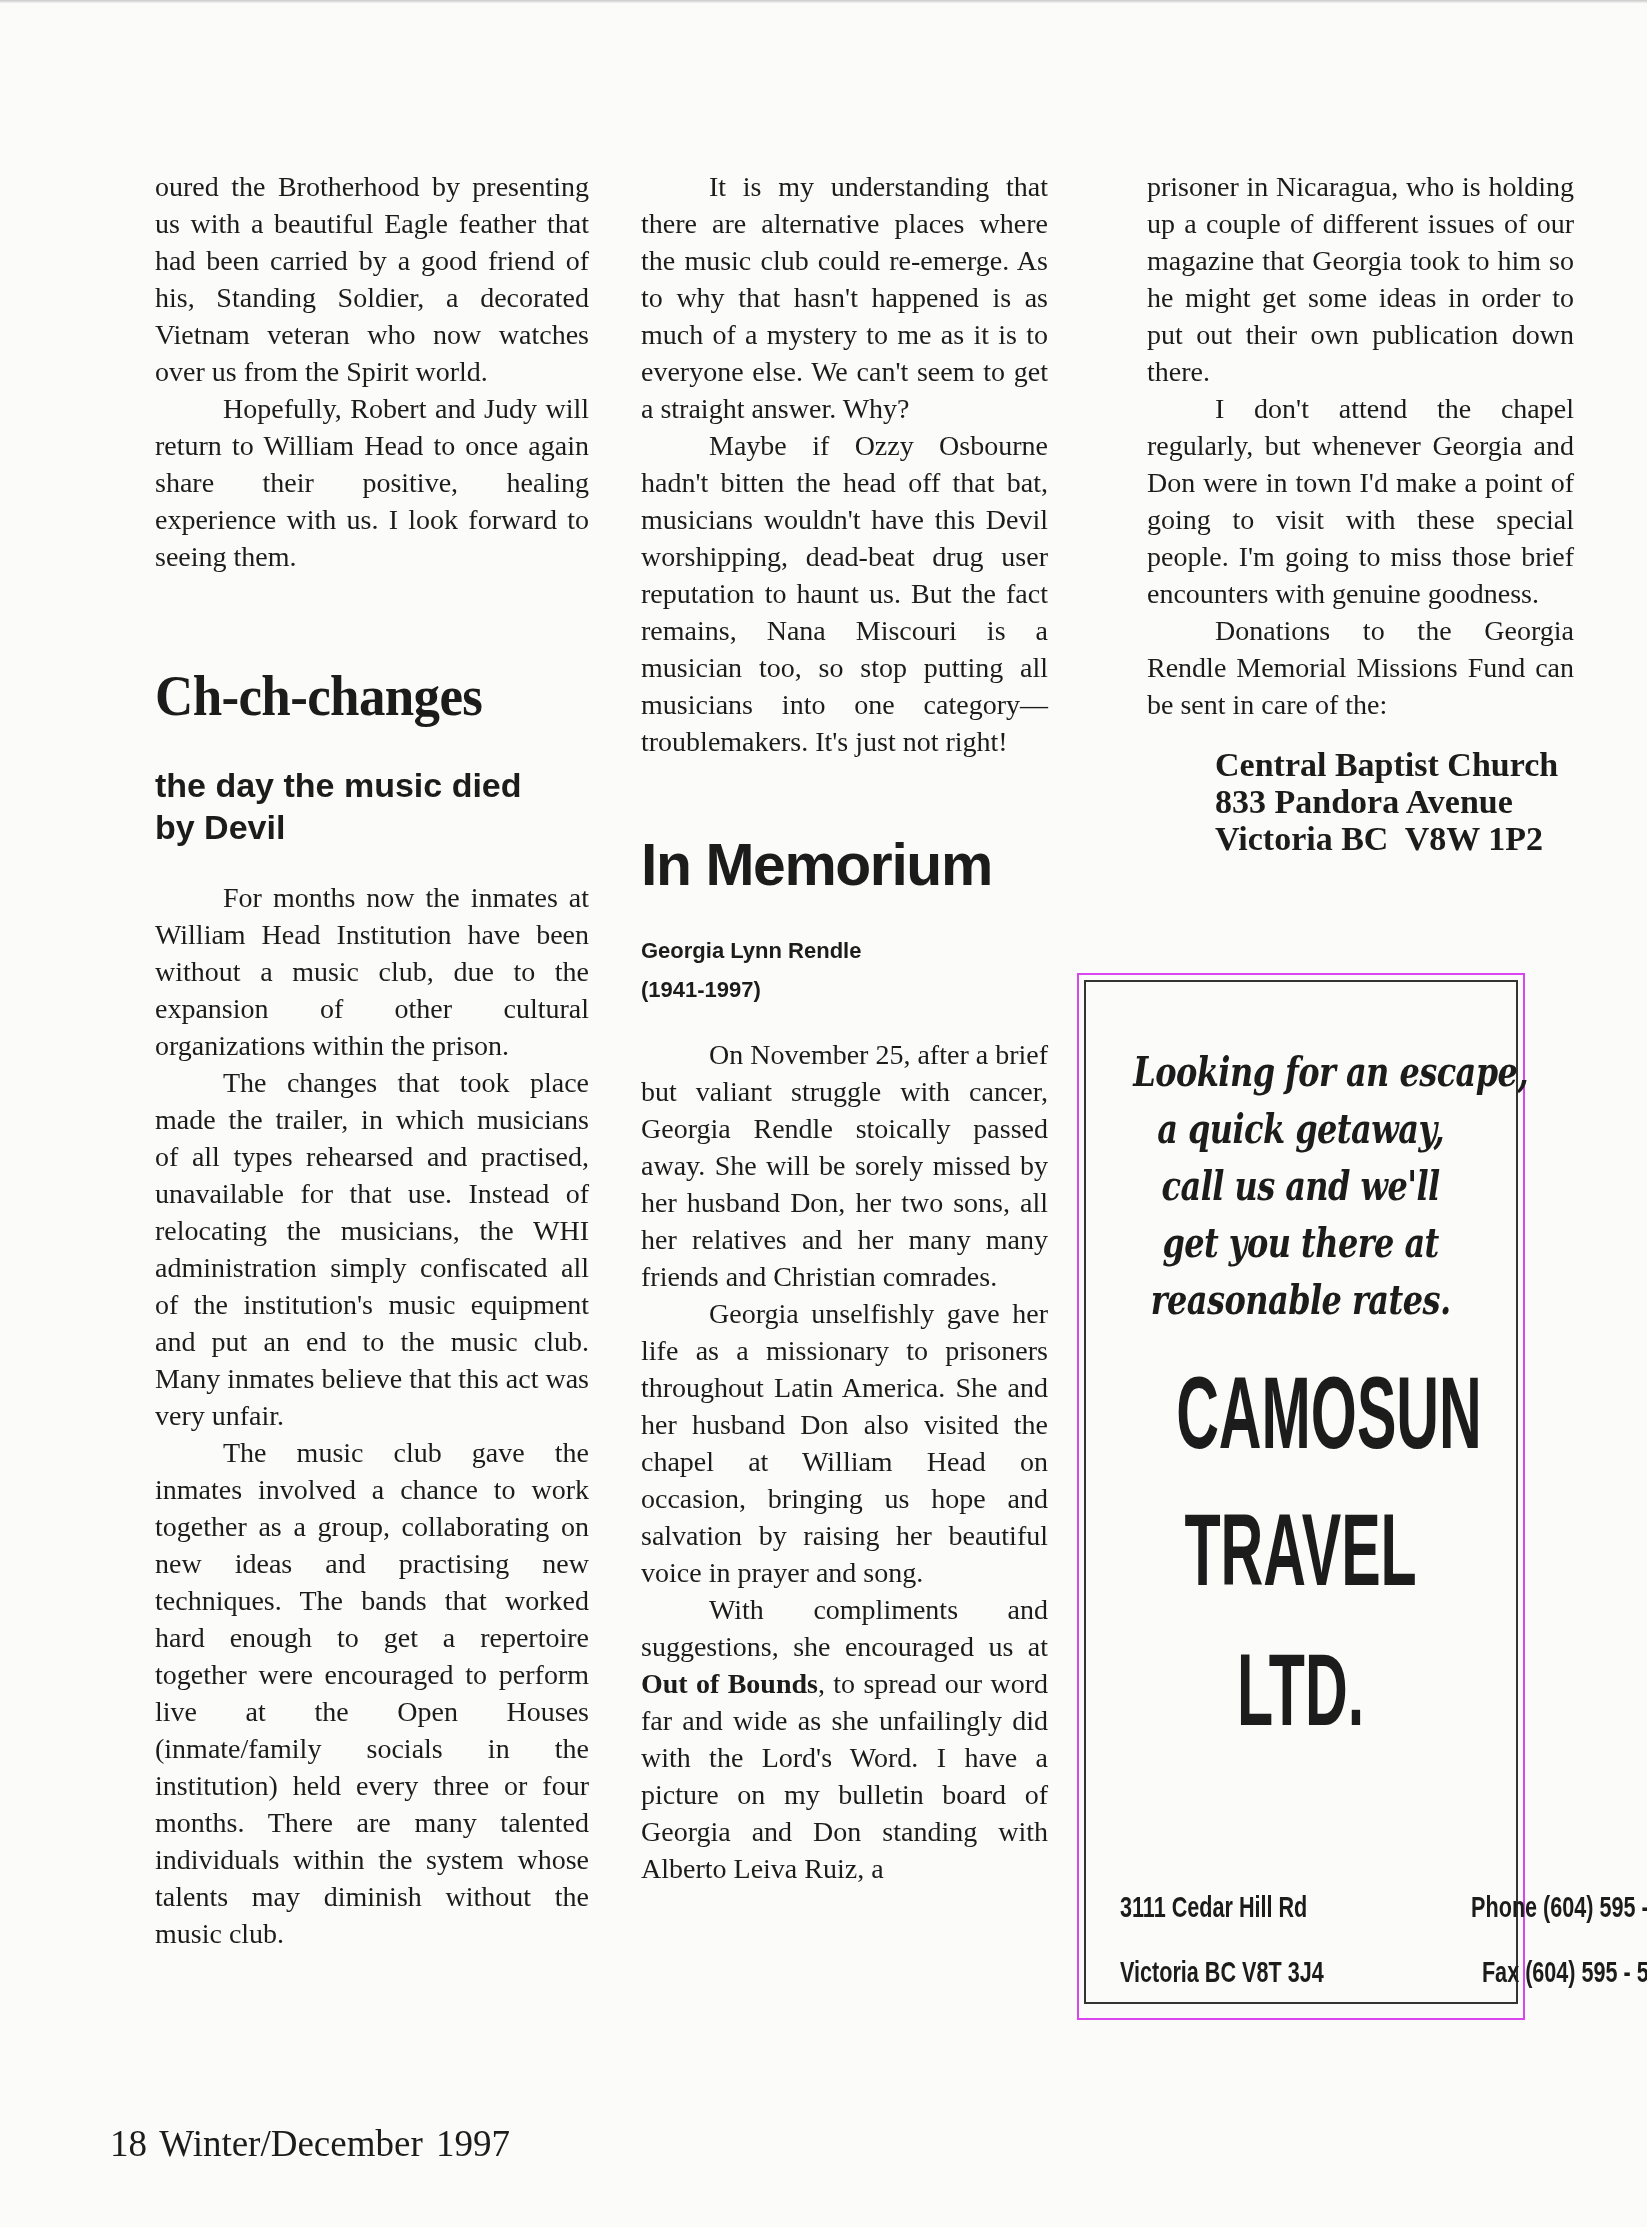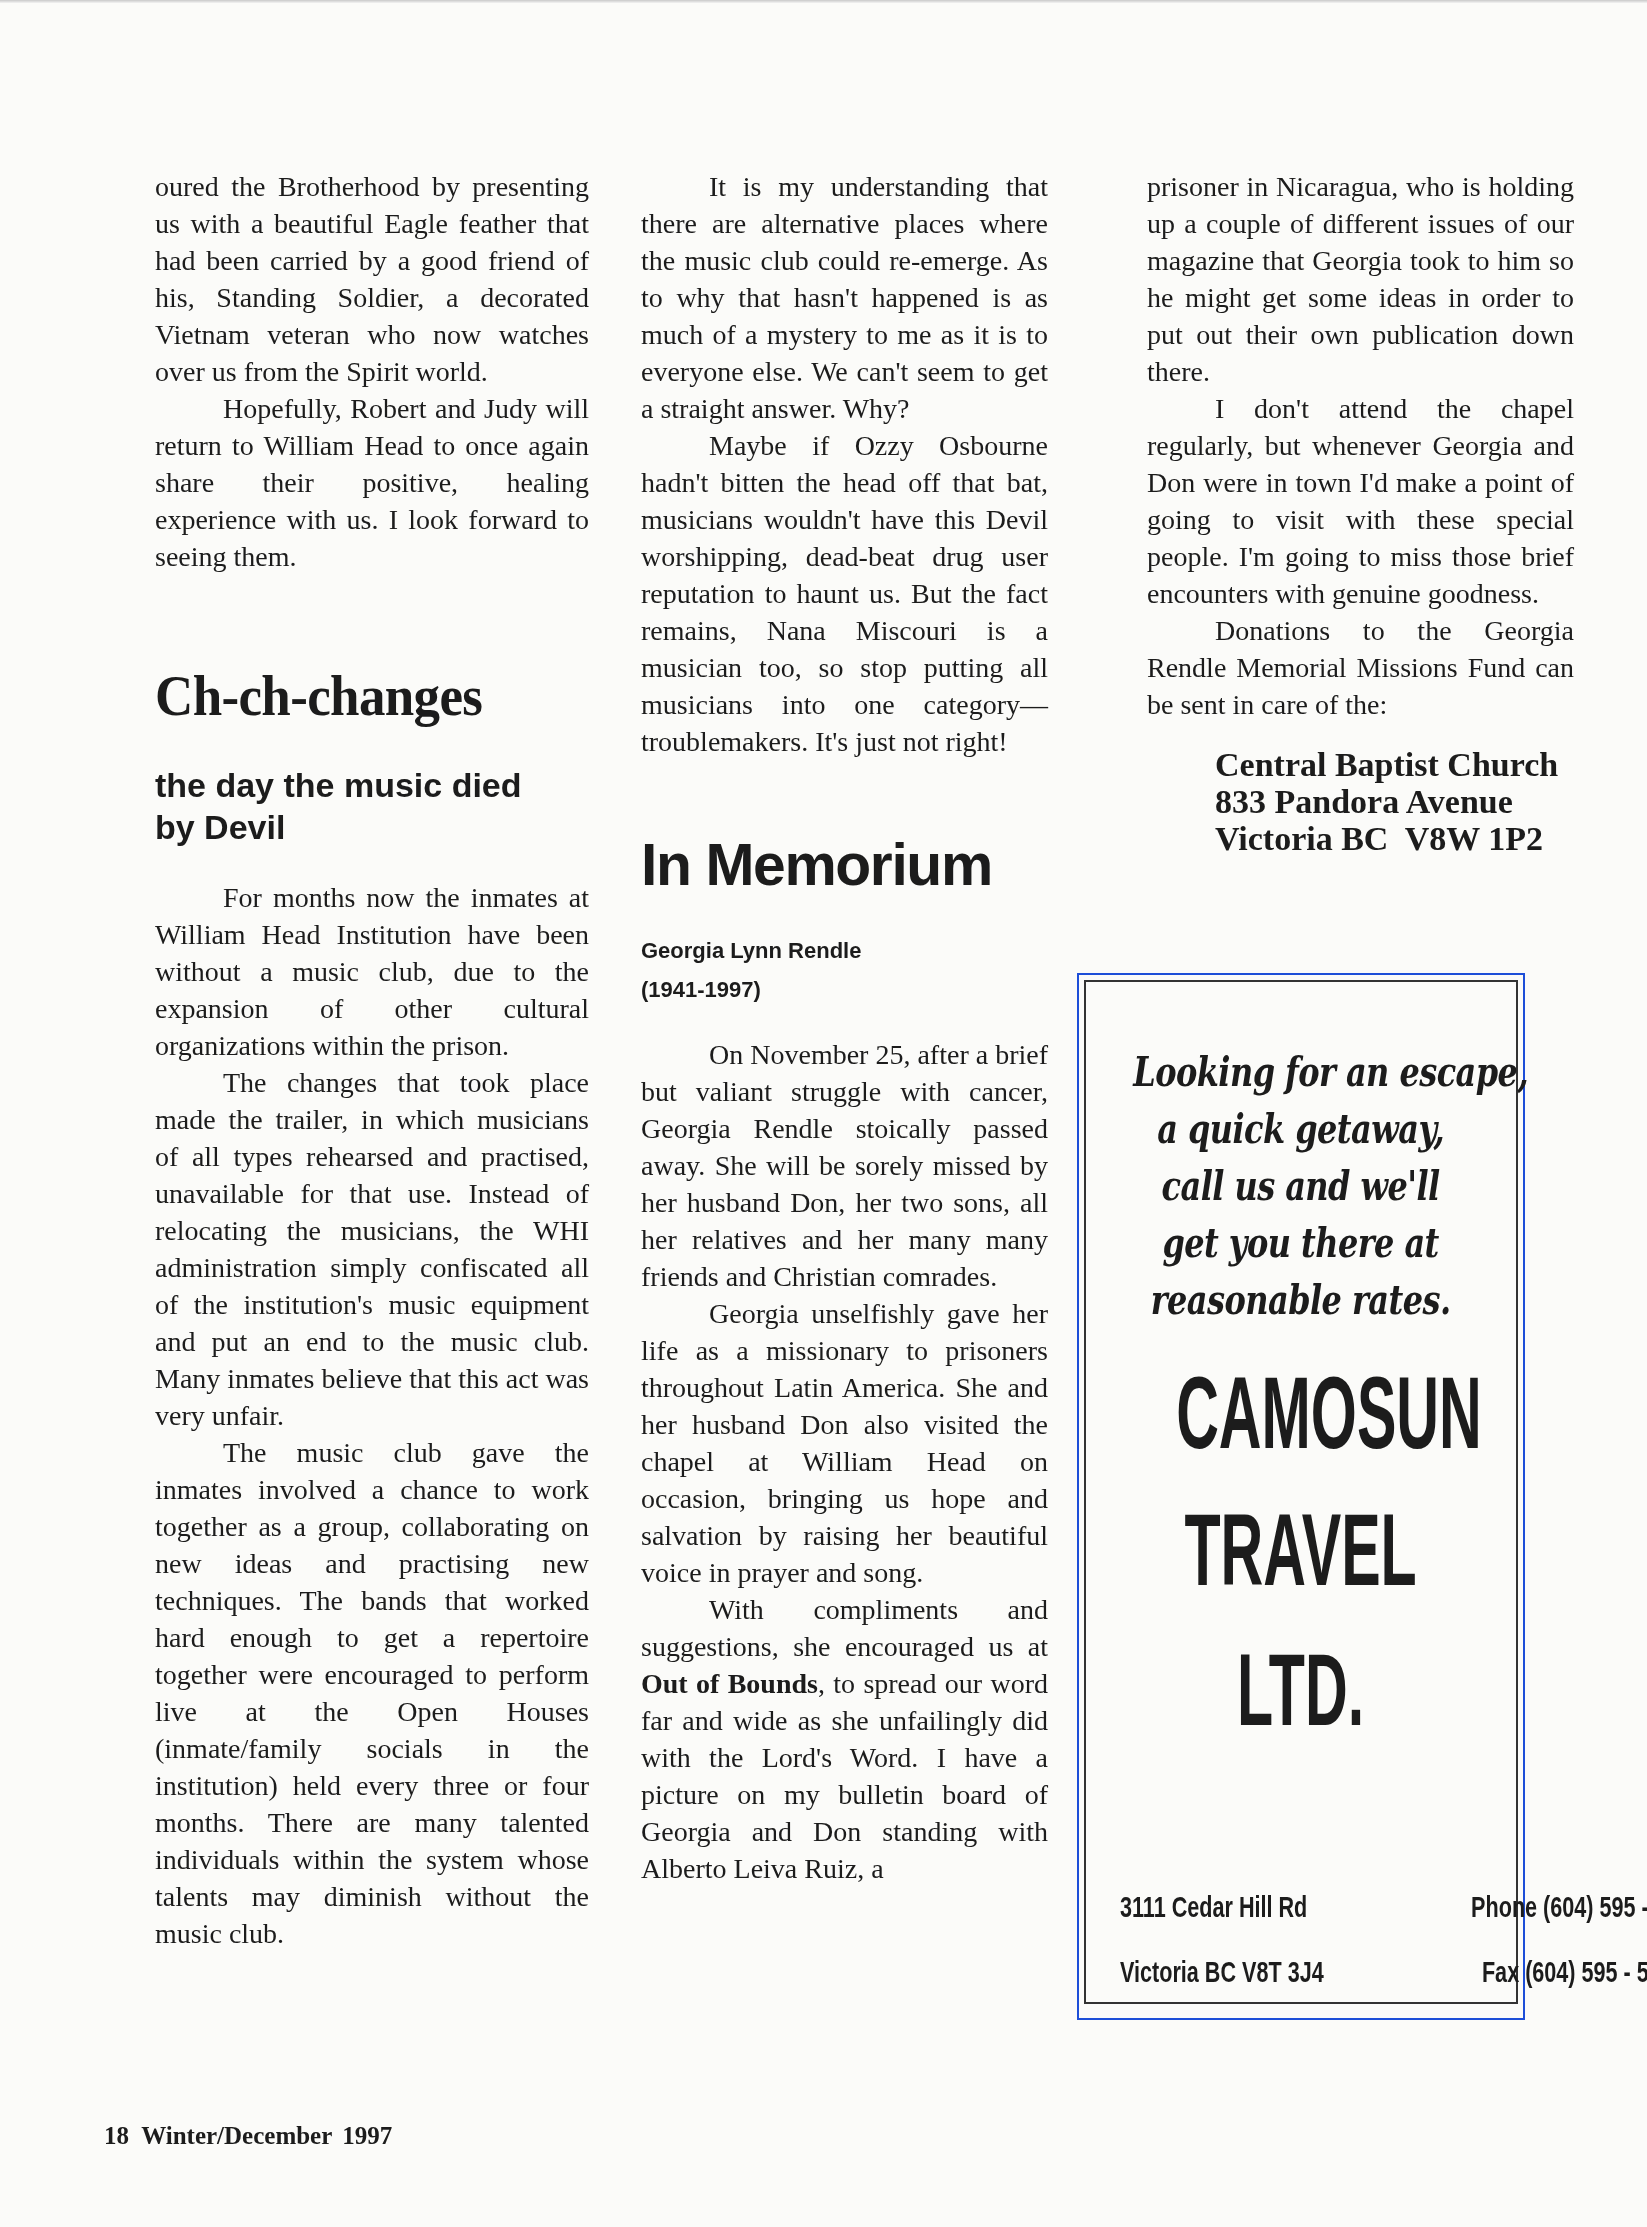--- a/index.html
+++ b/index.html
@@ -78,21 +78,21 @@
     }
     .address div { white-space: pre; }
 
     
     .ad-outer {
       position: absolute;
       left: 1077px;
       top: 973px;
       width: 319px;
       height: 1043px;
-      border: 2px solid #1d4ed8;
+      border: 2px solid #d946ef;
       width: 444px;
     }
     .ad-inner {
       position: absolute;
       left: 5.4px; top: 5.4px; right: 5.4px; bottom: 13.6px;
       border: 2px solid #333;
       text-align: center;
     }
     .ad-slogan {
       margin-top: 62px;
@@ -132,25 +132,25 @@
     .ad-row span {
       display: inline-block;
       transform: scaleX(0.72);
       white-space: nowrap;
     }
     .ad-row .l { transform-origin: left center; }
     .ad-row .r { transform-origin: right center; }
 
     .footer {
       position: absolute;
-      left: 104px;
+      left: 110px;
       top: 2122px;
       font-family: "Liberation Serif", "DejaVu Serif", serif;
-      font-weight: bold;
-      font-size: 25px;
+      font-weight: normal;
+      font-size: 37px;
       word-spacing: 4.1px;
     }
     .footer .num { margin-right: 12.2px; }
   </style>
 </head>
 <body>
 
 <div class="page-edge"></div>
 
 <div class="col" id="col1">

